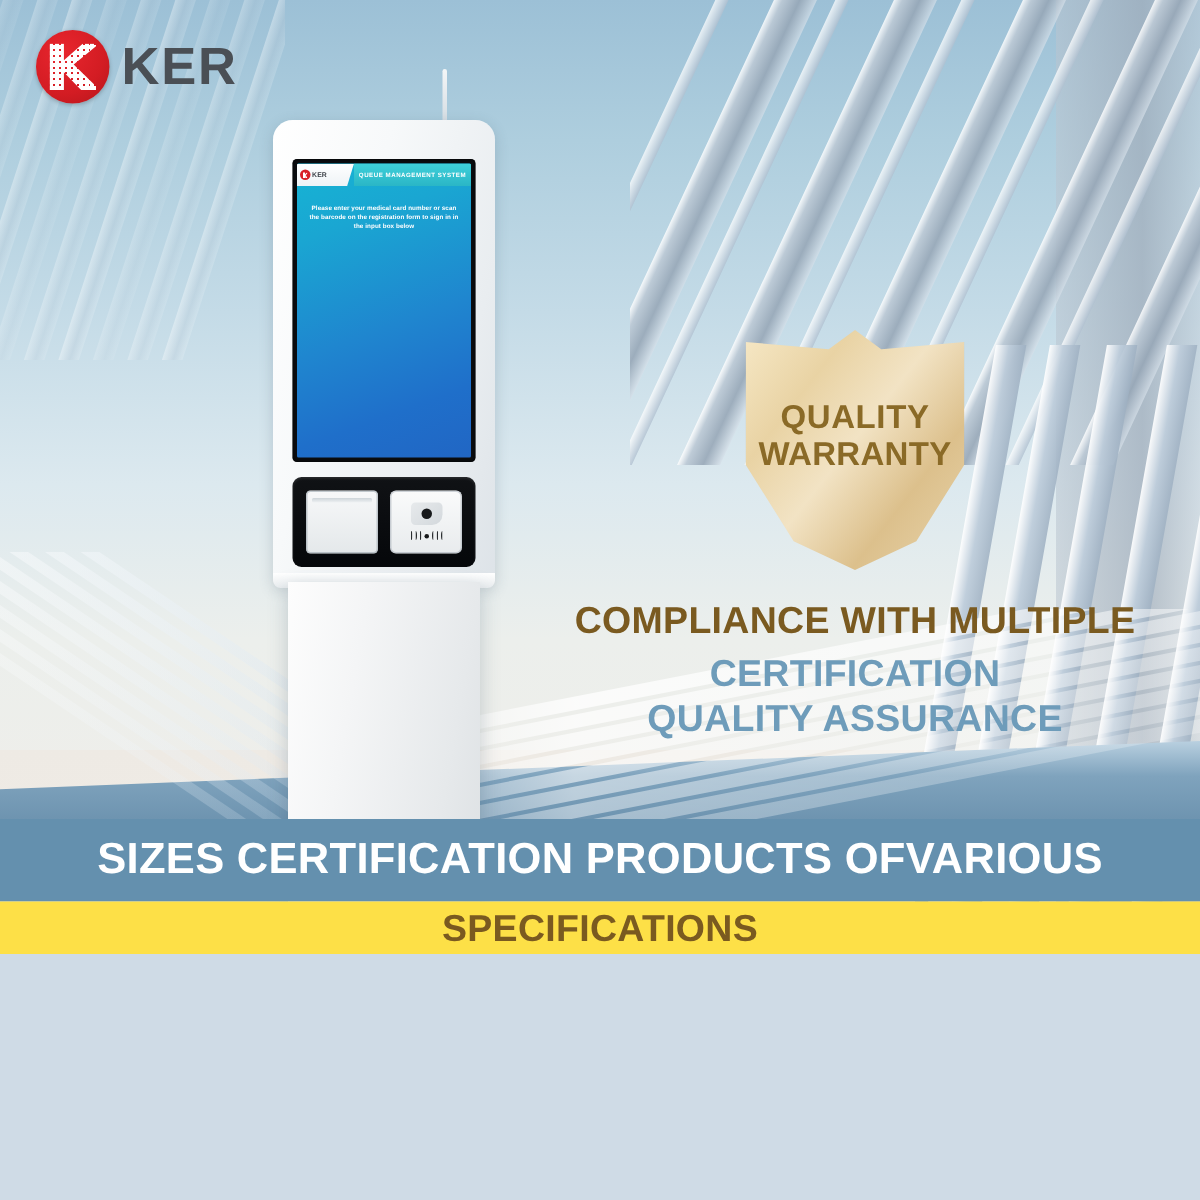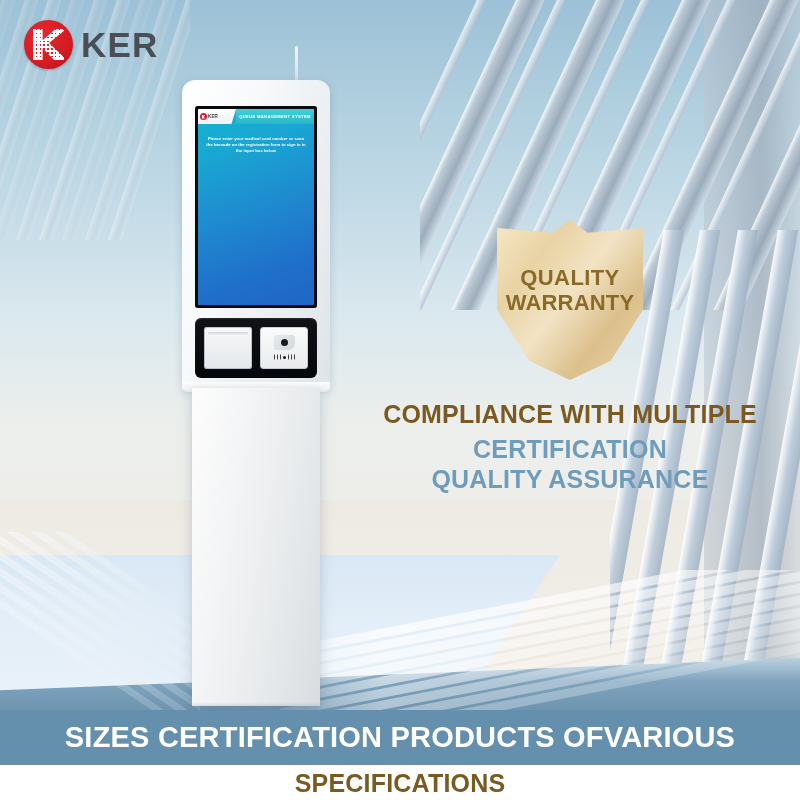--- a/index.html
+++ b/index.html
@@ -5,21 +5,21 @@
   * { margin:0; padding:0; box-sizing:border-box; }
   html, body { width:800px; height:800px; overflow:hidden; }
   body {
     font-family:"Liberation Sans", sans-serif;
     background:#cfdbe6;
     position:relative;
   }
 
   
   #stage {
-    position:absolute; left:0; top:0; width:800px; height:800px;
+    position:absolute; left:0; top:0; width:800px; height:636px;
     overflow:hidden;
   }
 
   
   .bg-sky {
     position:absolute; left:0; top:0; width:800px; height:520px;
     background:linear-gradient(180deg,#9cc0d6 0%,#aecede 18%,#c4dbe7 40%,#dce9ef 62%,#ecefec 82%,#eeeeea 100%);
   }
   .bg-cream {
     position:absolute; left:0; top:500px; width:800px; height:190px;
@@ -306,21 +306,21 @@
     position:absolute; left:0; top:0; width:800px; height:55px;
     background:#6490ae;
     display:flex; align-items:center; justify-content:center;
   }
   .banner-txt {
     font-size:29px; font-weight:bold; color:#ffffff;
     letter-spacing:.2px; white-space:nowrap;
   }
   .banner-sub-wrap {
     position:absolute; left:0; top:55px; width:800px; height:35px;
-    background:#ffffff;
+    background:#fde047;
     display:flex; align-items:flex-start; justify-content:center;
     padding-top:4px;
   }
   .banner-sub {
     font-size:25px; font-weight:bold; color:#7a5a20; letter-spacing:.2px;
   }
 </style>
 </head>
 <body>
 

